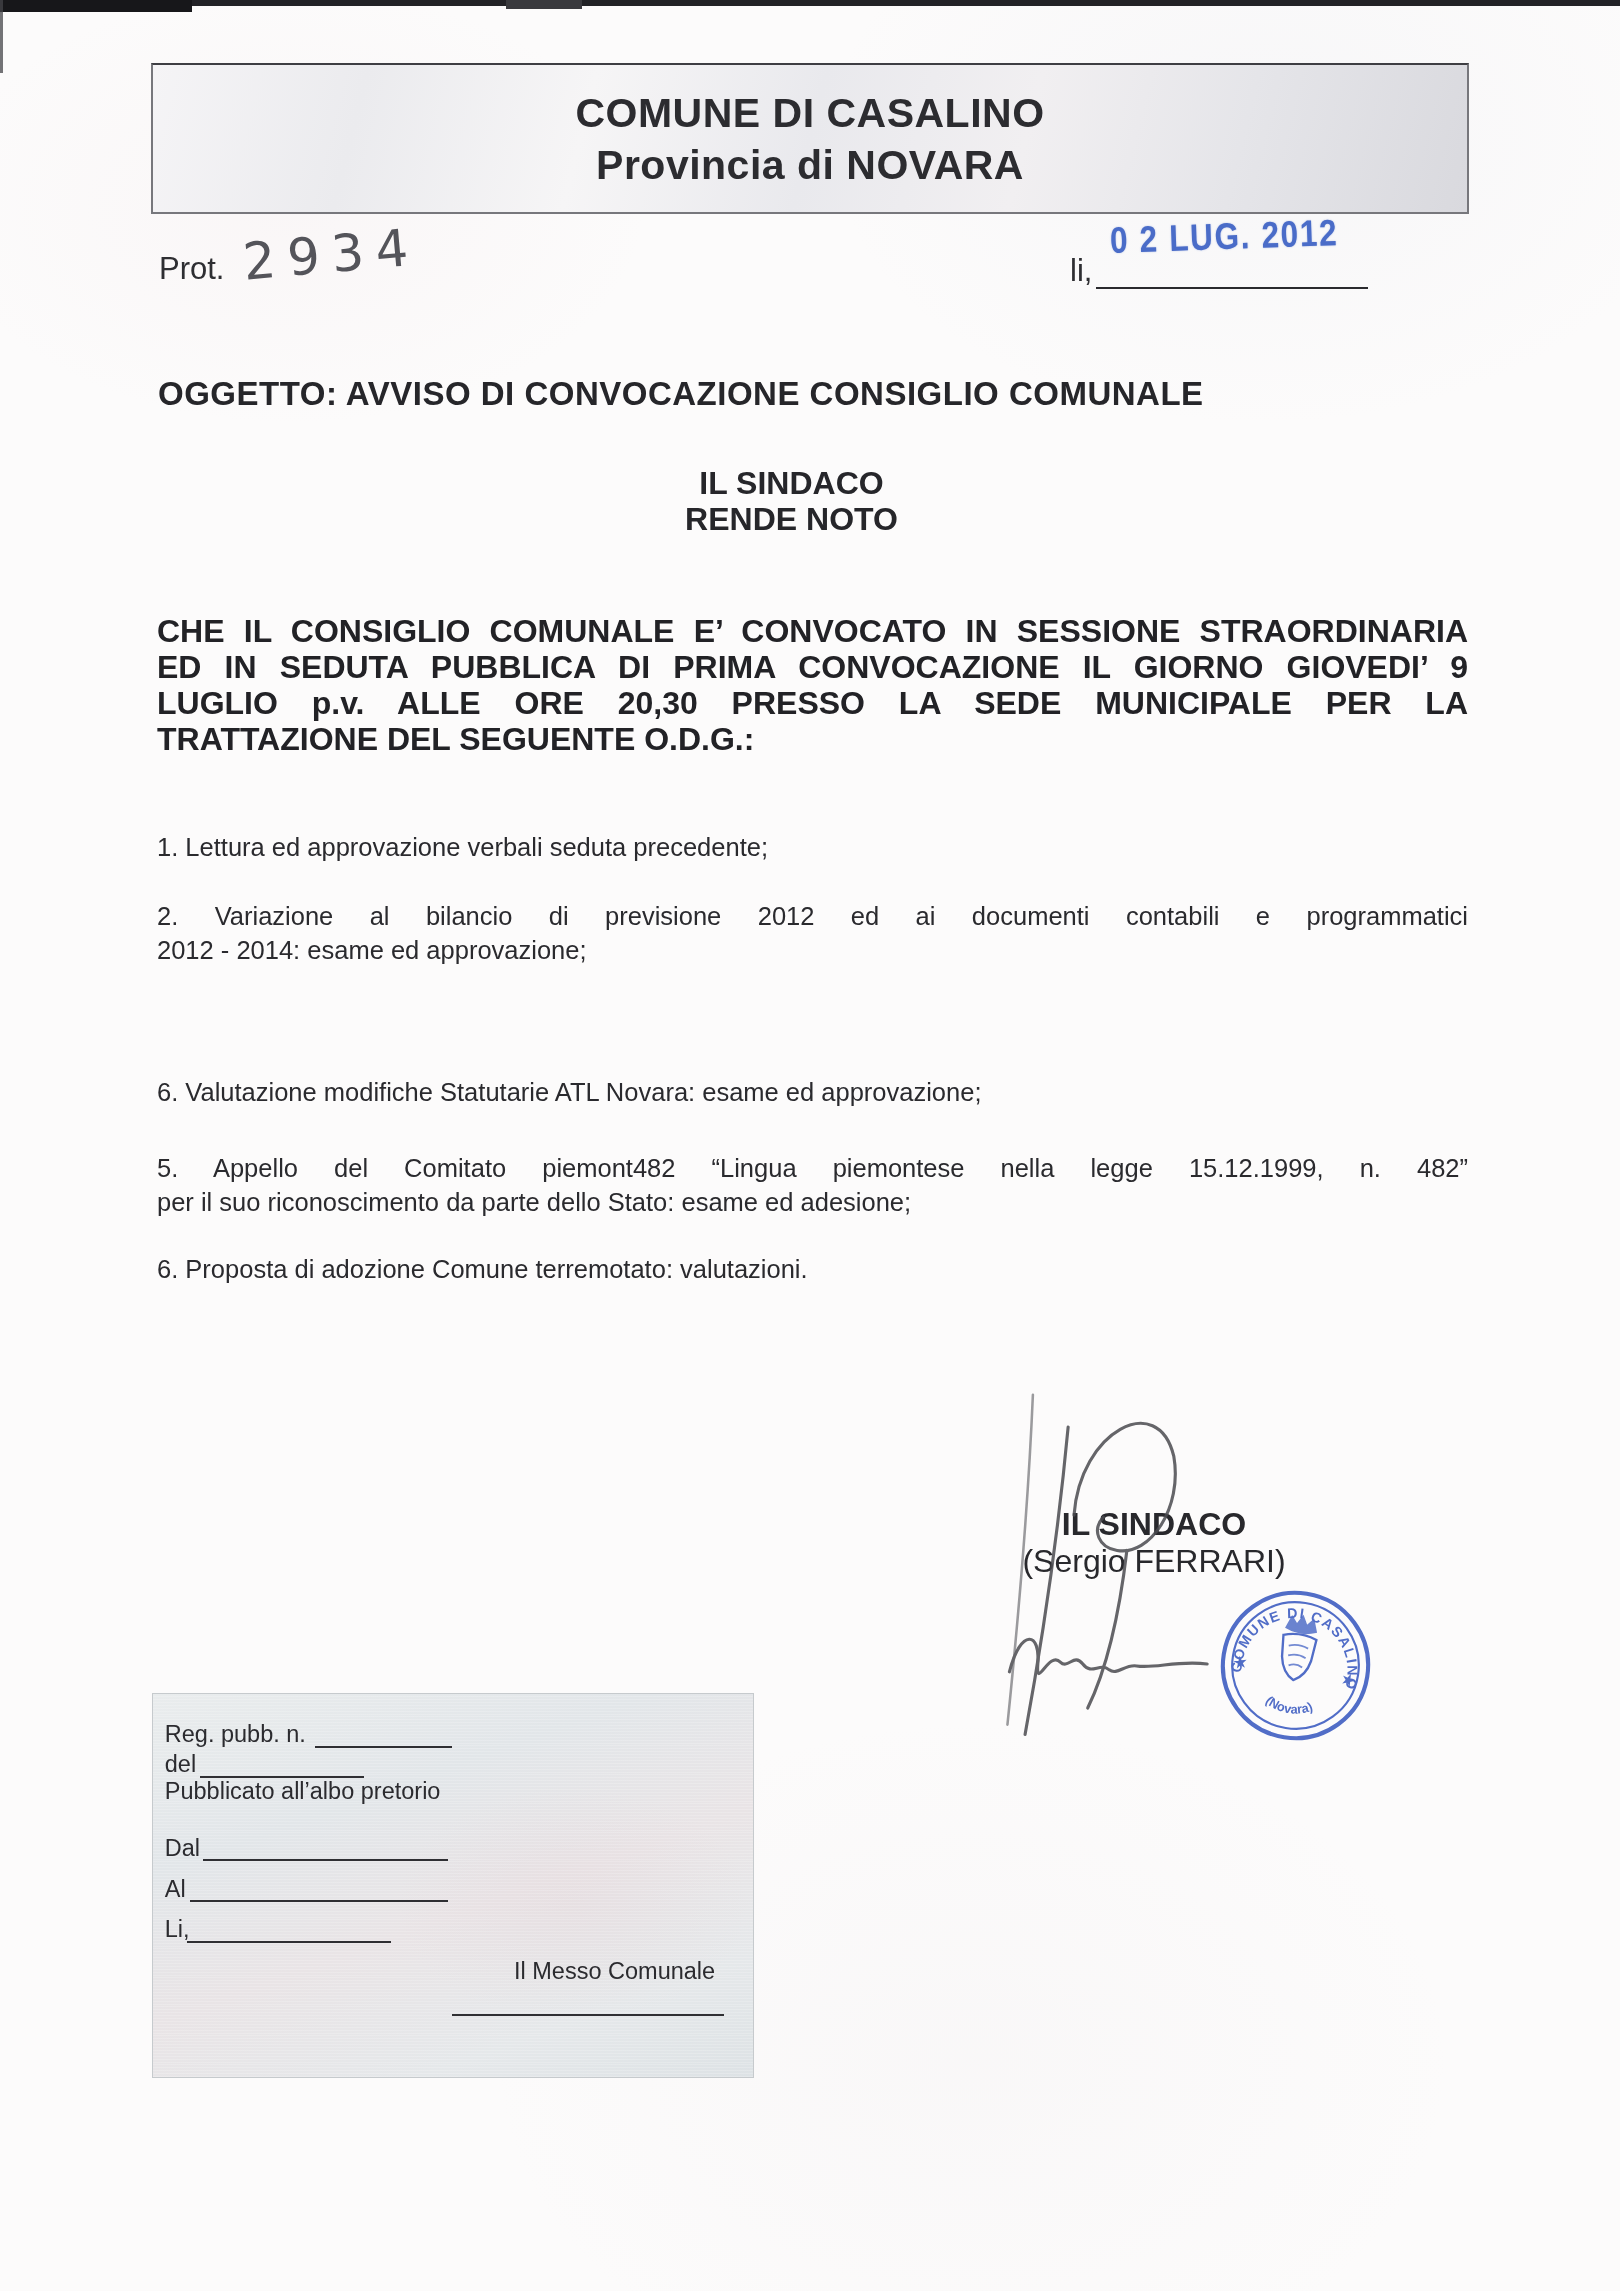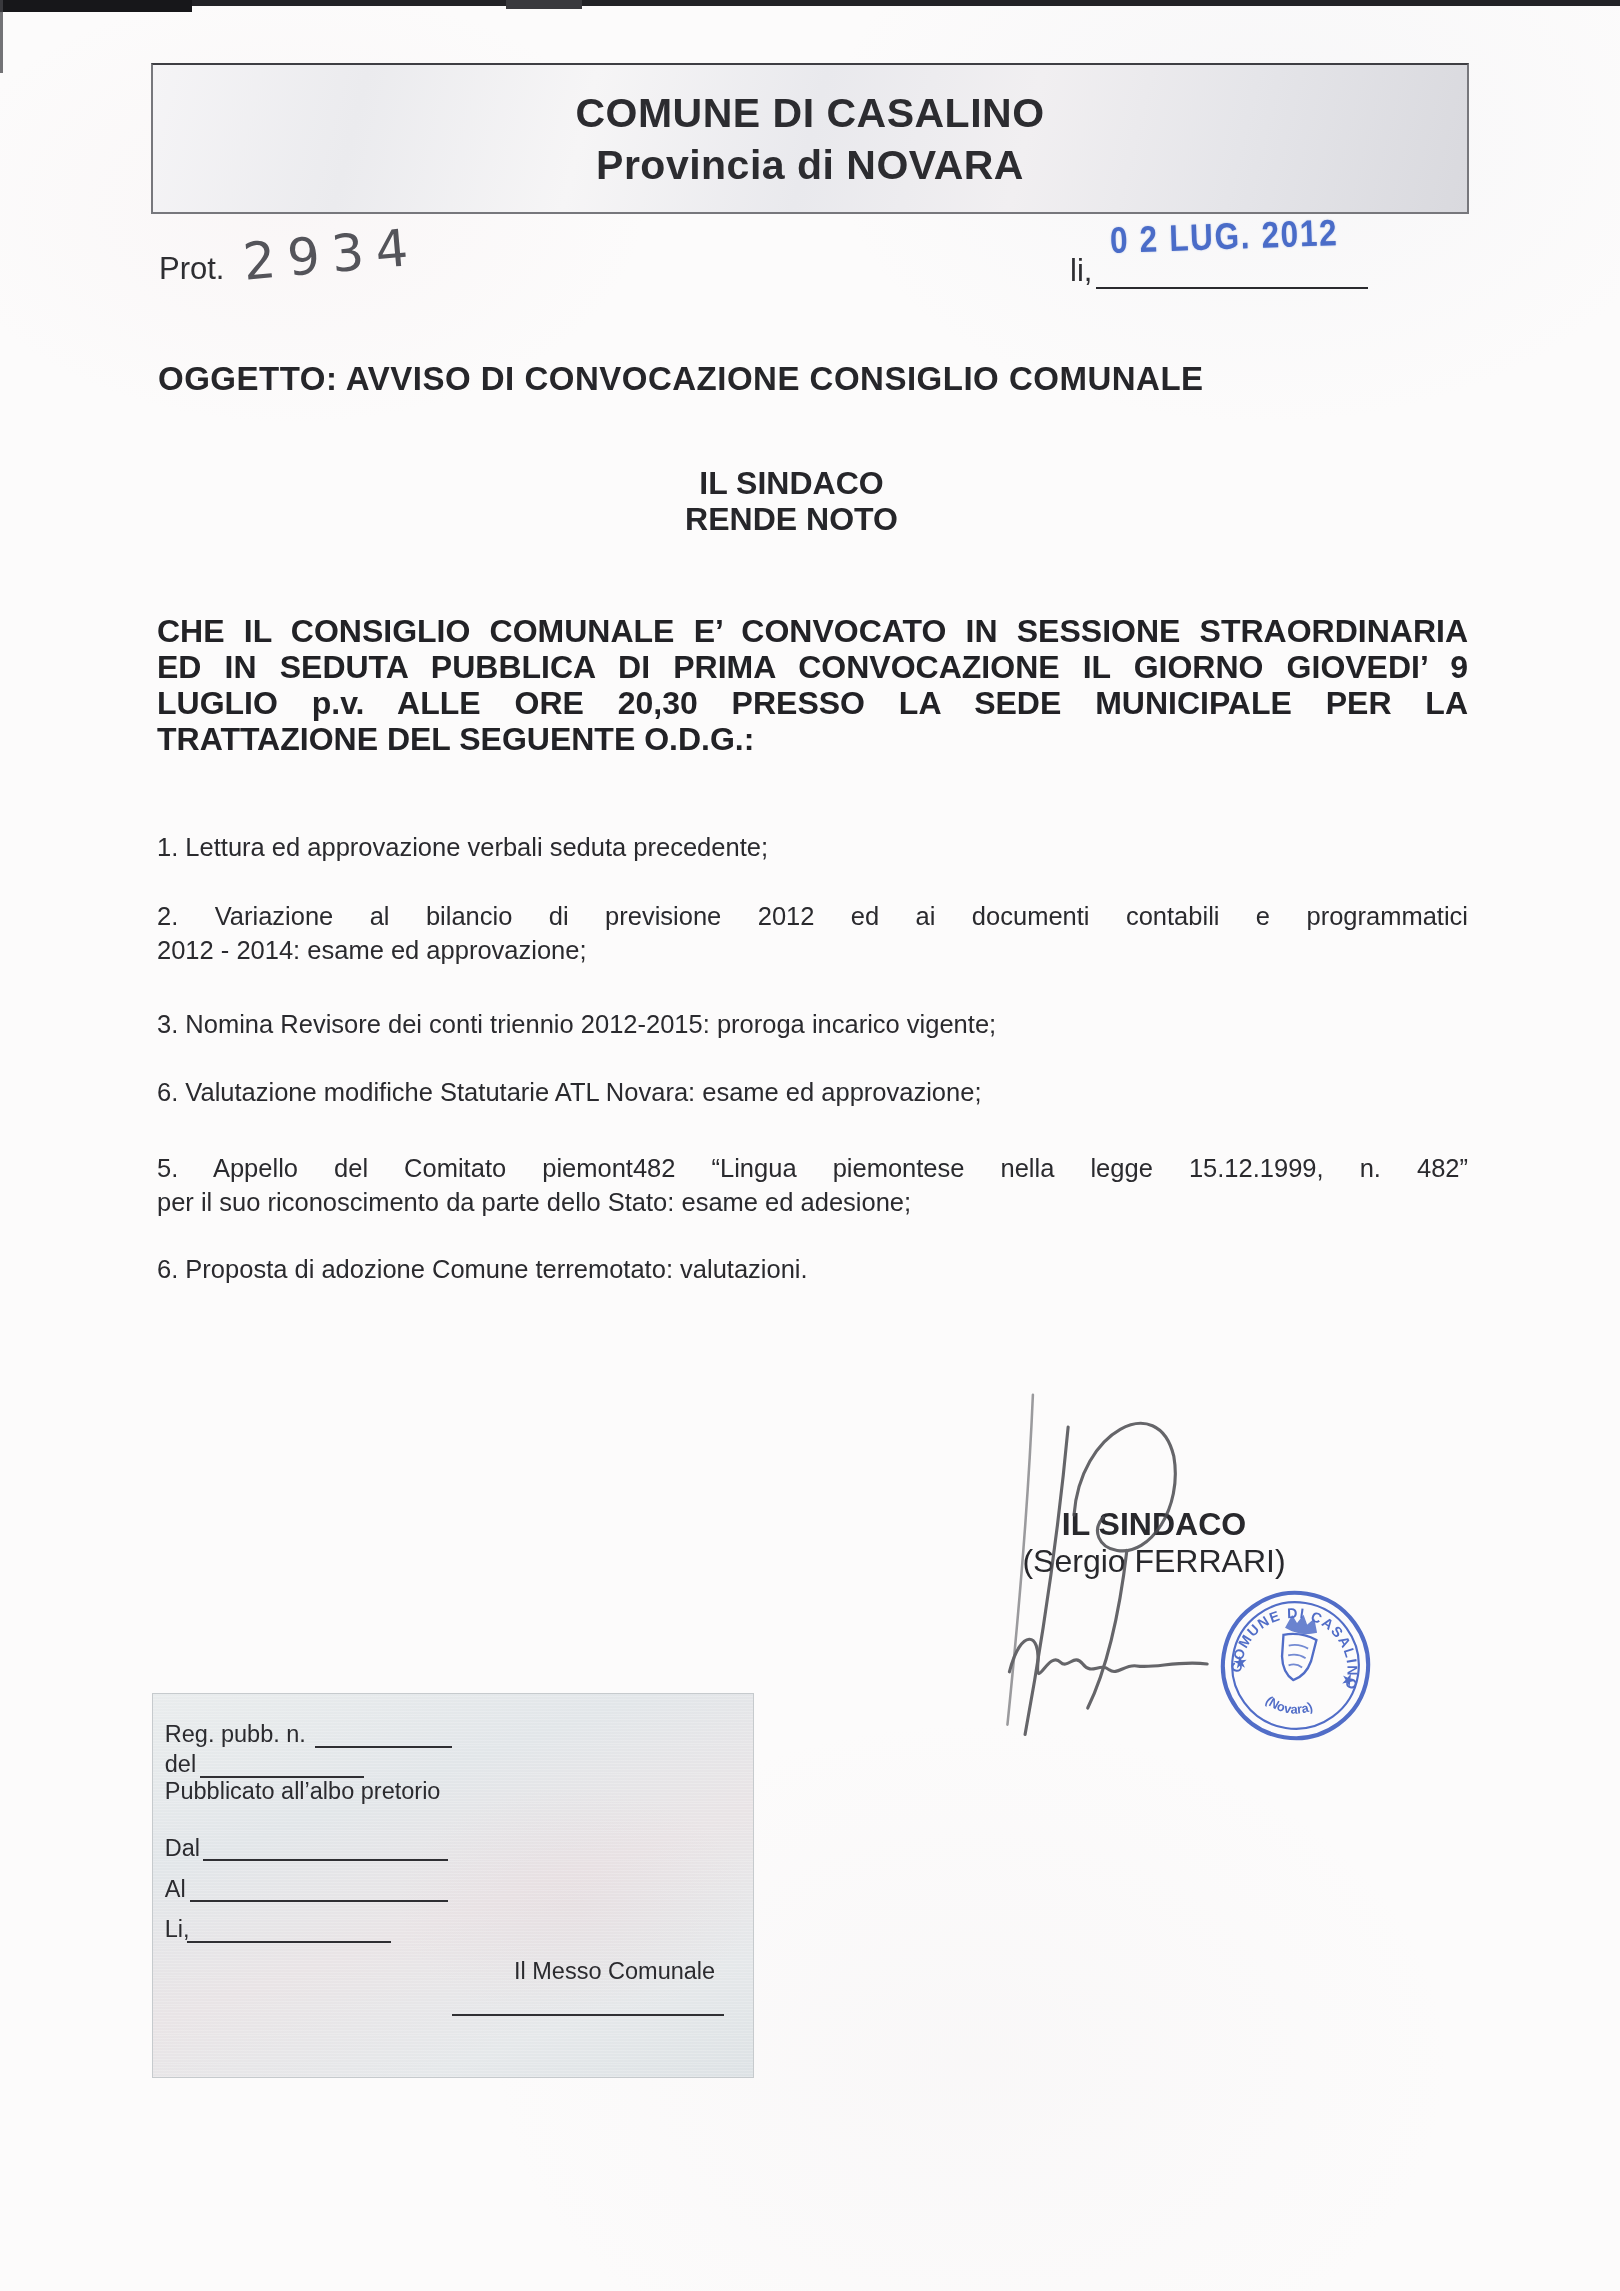--- a/index.html
+++ b/index.html
@@ -37,21 +37,21 @@
     font-family:"DejaVu Sans",sans-serif;letter-spacing:11.8px;transform:rotate(-5deg);white-space:nowrap;
   }
   .date-prefix{position:absolute;left:1070px;top:253px;font-size:31px;color:#2e2e32;}
   .date-underline{position:absolute;left:1096px;top:253px;width:272px;height:34px;border-bottom:2.9px solid #2a2a2e;}
   .date-stamp{
     position:absolute;left:1110px;top:220px;font-size:37px;font-weight:bold;color:#4a6cc8;
     letter-spacing:2px;white-space:nowrap;transform:rotate(-2deg) scaleX(.85);transform-origin:left center;
     text-shadow:0 0 2px rgba(74,108,200,.4);
   }
 
-  .subject{position:absolute;left:158px;top:360px;font-size:33px;font-weight:bold;letter-spacing:0.5px;color:#26262a;white-space:nowrap;}
+  .subject{position:absolute;left:158px;top:375px;font-size:33px;font-weight:bold;letter-spacing:0.5px;color:#26262a;white-space:nowrap;}
 
   .proclamation{position:absolute;left:157px;top:465px;width:1269px;text-align:center;font-size:32px;font-weight:bold;line-height:36px;color:#26262a;}
 
   .bodyp{position:absolute;left:157px;top:613px;width:1311px;font-size:32px;font-weight:bold;line-height:36px;color:#222226;}
   .jline{text-align:justify;text-align-last:justify;}
 
   .agenda-item{position:absolute;left:157px;width:1311px;font-size:25.5px;line-height:34px;color:#2a2a2e;}
   .ai-1{top:830px;} .ai-2{top:899px;} .ai-3{top:1007px;} .ai-4{top:1075px;} .ai-5{top:1151px;} .ai-6{top:1252px;}
 
   .signature-block{position:absolute;left:1012px;top:1506px;width:284px;text-align:center;line-height:37px;color:#28282c;}
@@ -114,23 +114,20 @@
     <div class="jline">LUGLIO p.v. ALLE ORE 20,30 PRESSO LA SEDE MUNICIPALE PER LA</div>
     <div>TRATTAZIONE DEL SEGUENTE O.D.G.:</div>
   </div>
 
   <div class="agenda-item ai-1">
     <div>1. Lettura ed approvazione verbali seduta precedente;</div>
   </div>
   <div class="agenda-item ai-2">
     <div class="jline">2. Variazione al bilancio di previsione 2012 ed ai documenti contabili e programmatici</div>
     <div>2012 - 2014: esame ed approvazione;</div>
-  </div>
-  <div class="agenda-item ai-3">
-    <div>3. Nomina Revisore dei conti triennio 2012-2015: proroga incarico vigente;</div>
   </div>
   <div class="agenda-item ai-4">
     <div>6. Valutazione modifiche Statutarie ATL Novara: esame ed approvazione;</div>
   </div>
   <div class="agenda-item ai-5">
     <div class="jline">5. Appello del Comitato piemont482 “Lingua piemontese nella legge 15.12.1999, n. 482”</div>
     <div>per il suo riconoscimento da parte dello Stato: esame ed adesione;</div>
   </div>
   <div class="agenda-item ai-6">
     <div>6. Proposta di adozione Comune terremotato: valutazioni.</div>

